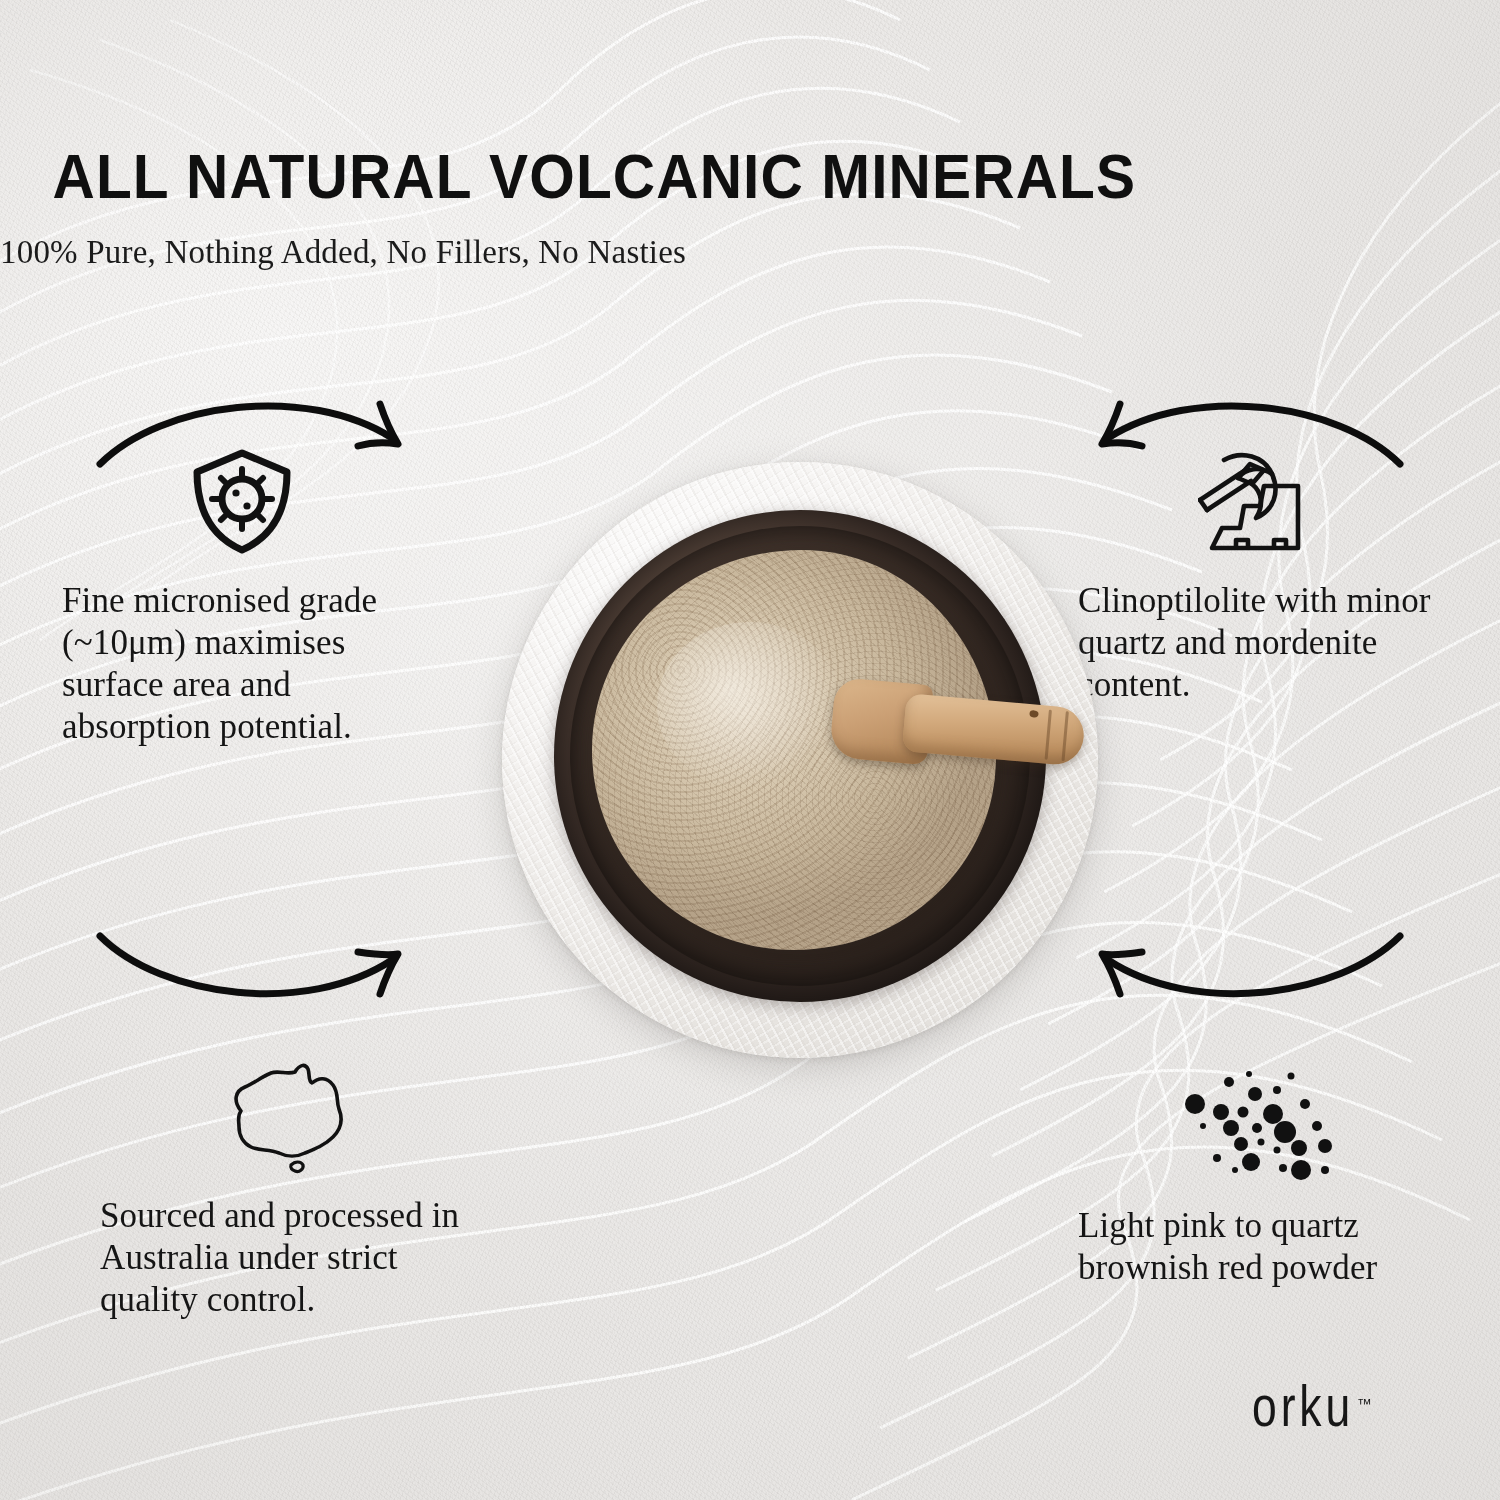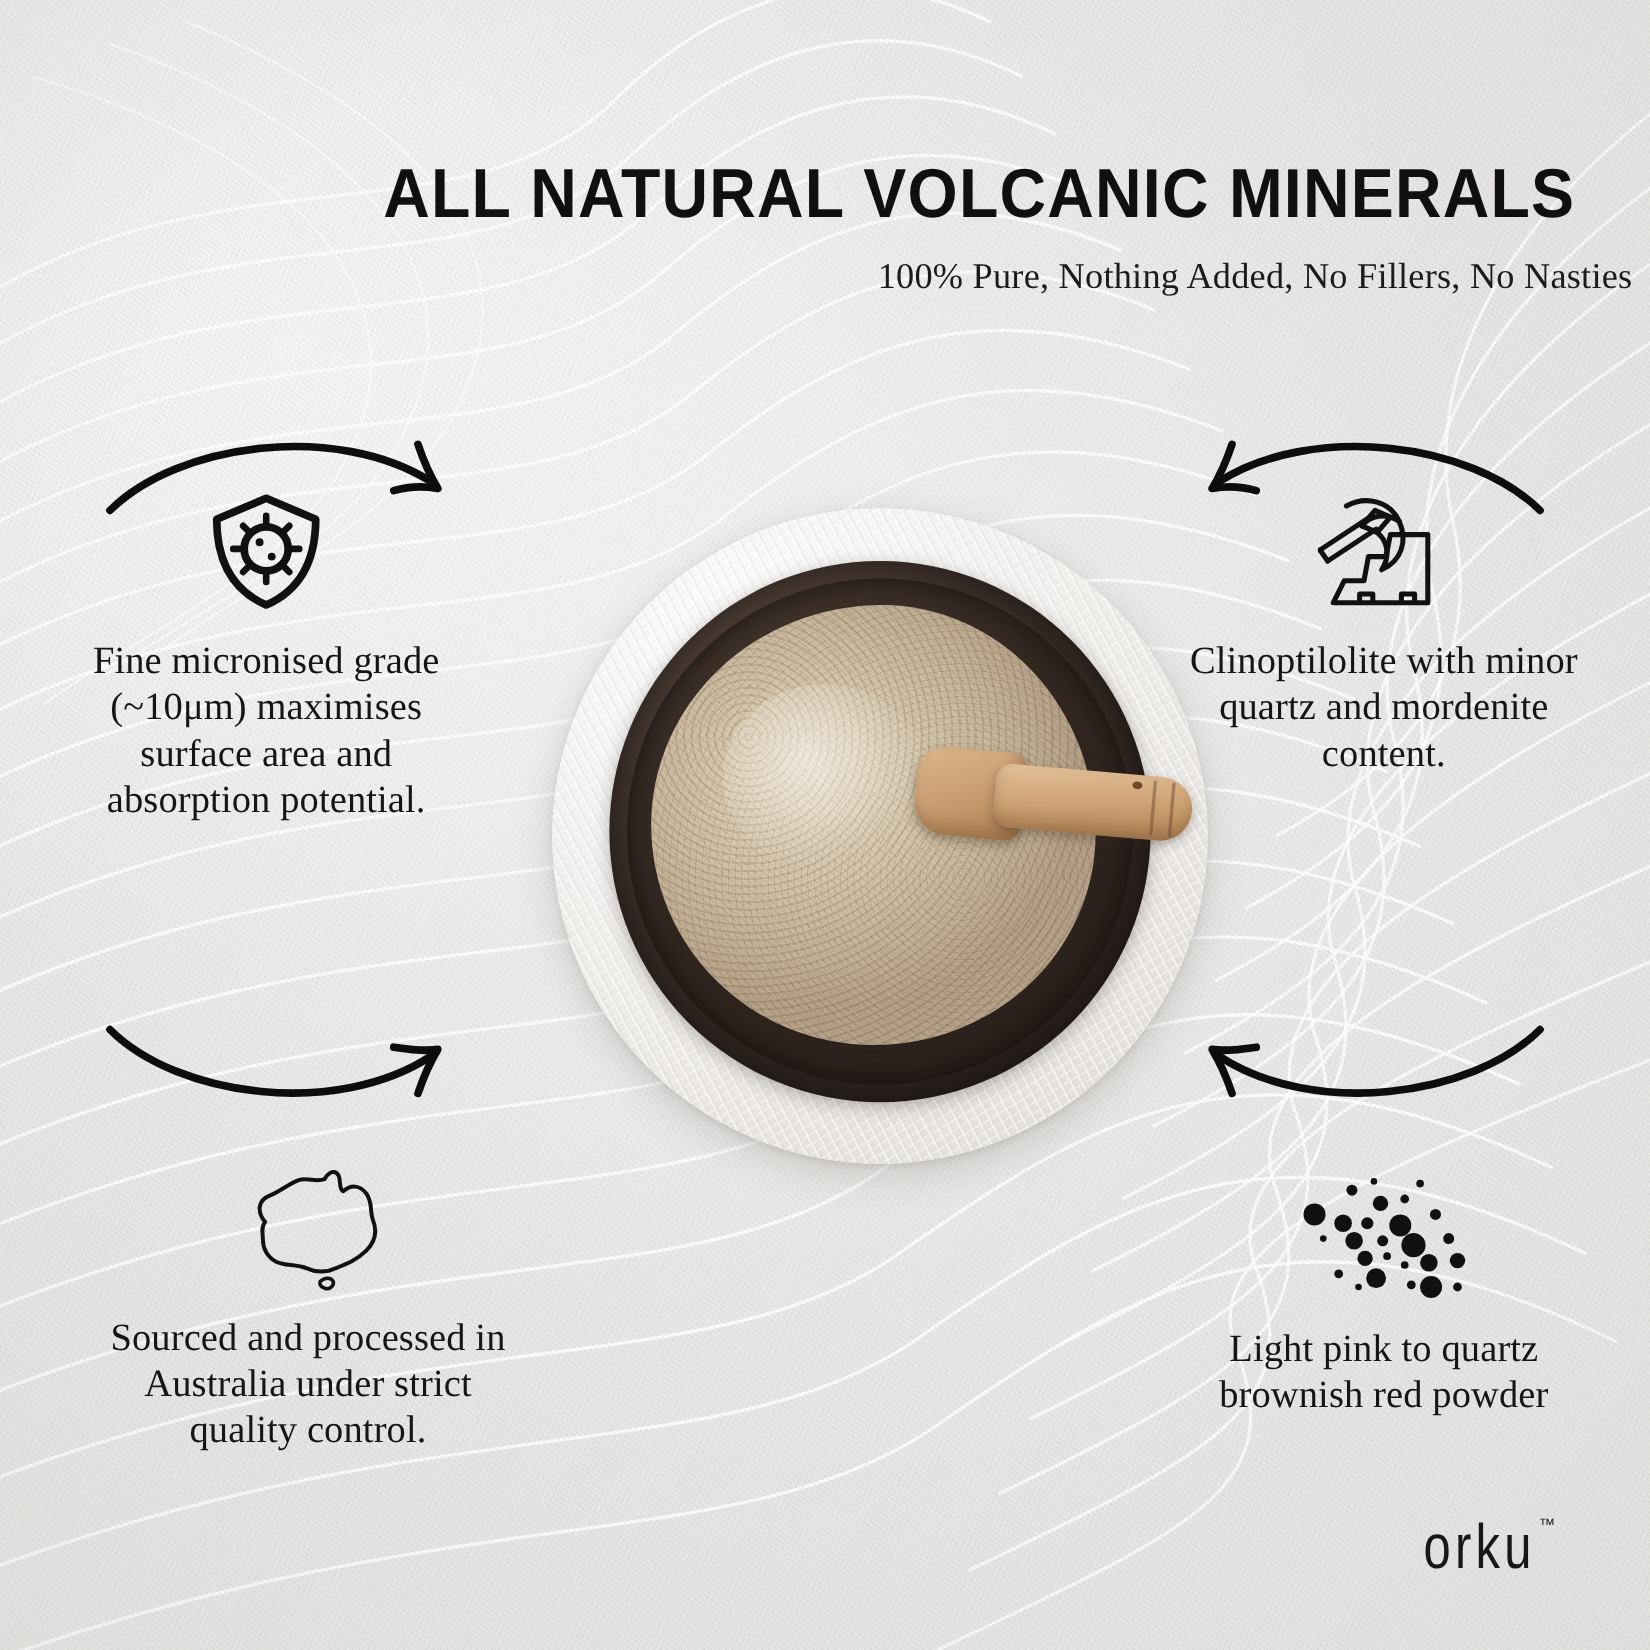--- a/index.html
+++ b/index.html
@@ -29,42 +29,42 @@
       repeating-linear-gradient(77deg, rgba(172,170,168,.14) 0 1px, rgba(255,255,255,0) 1px 3px);
     mix-blend-mode:multiply;
   }
   .bg-swirl{position:absolute;inset:0;}
   .bg-vig{
     position:absolute;inset:0;
     background:radial-gradient(ellipse 85% 85% at 50% 45%, rgba(255,255,255,.30) 0%, rgba(255,255,255,0) 55%, rgba(205,202,199,.28) 100%);
   }
 
   
-  .header{position:absolute;left:0;right:16px;top:145px;text-align:right;}
+  .header{position:absolute;left:0;right:0;top:145px;text-align:left;}
   .title{
     font-family:"Liberation Sans", sans-serif;
     font-weight:bold;
     font-size:63px;
     letter-spacing:1.2px;
     color:#101010;
     transform:scaleX(.93);
     line-height:1;
     margin:0;
   }
   .subtitle{
     font-family:"Liberation Serif", serif;
     font-size:33px;
     color:#1b1b1b;
     letter-spacing:.2px;
     margin:28px 0 0 0;
     line-height:1;
   }
 
   
-  .quad{position:absolute;width:360px;text-align:center;}
+  .quad{position:absolute;width:360px;}
   .q-tl{left:62px;top:440px;}
   .q-tr{left:1078px;top:440px;}
   .q-bl{left:62px;top:1055px;margin-left:38px;}
   .q-br{left:1078px;top:1065px;}
 
   .icon-wrap{height:122px;display:flex;align-items:center;justify-content:center;}
   .q-text{
     font-family:"Liberation Serif", serif;
     font-size:35px;
     line-height:1.20;
@@ -144,21 +144,21 @@
     box-shadow:inset 0 -8px 12px rgba(120,86,52,.35), 0 4px 10px rgba(60,44,30,.35);
   }
   .scoop-ring{position:absolute;top:20px;width:3px;height:50px;background:rgba(110,76,44,.5);border-radius:2px;}
   .scoop-ring.r1{left:215px;}
   .scoop-ring.r2{left:232px;}
   .scoop-hole{position:absolute;left:196px;top:22px;width:9px;height:7px;border-radius:50%;background:#6d4a28;}
 
   
   .logo{
     position:absolute;left:1252px;top:1378px;
-    display:flex;align-items:flex-start;margin-left:42px;
+    display:flex;align-items:center;
   }
   .logo-word{
     font-family:"Liberation Sans", sans-serif;
     font-size:57px;font-weight:300;color:#171717;
     letter-spacing:5px;line-height:1;transform:scaleX(.78);transform-origin:left bottom;
   }
   .logo-tm{
     font-family:"Liberation Sans", sans-serif;
     font-size:15px;color:#171717;margin-left:-26px;margin-bottom:6px;
   }

